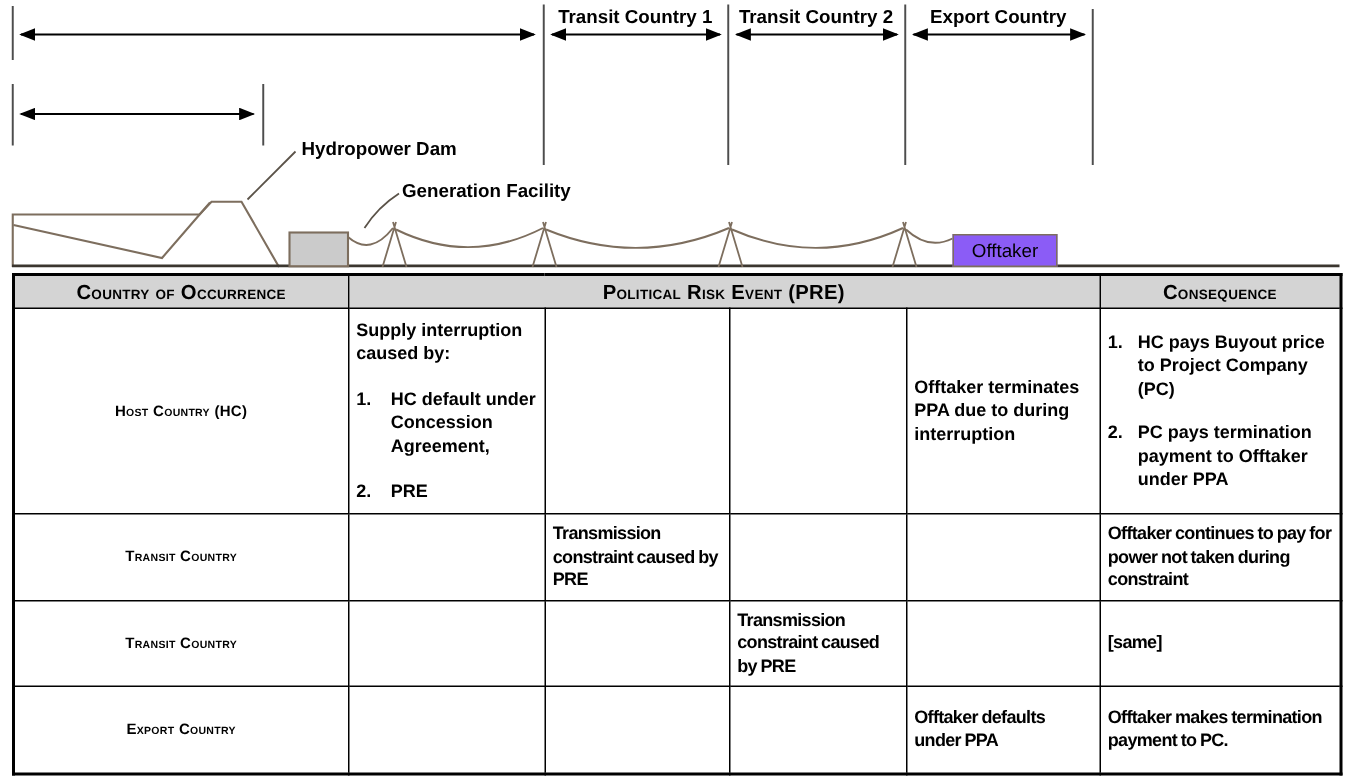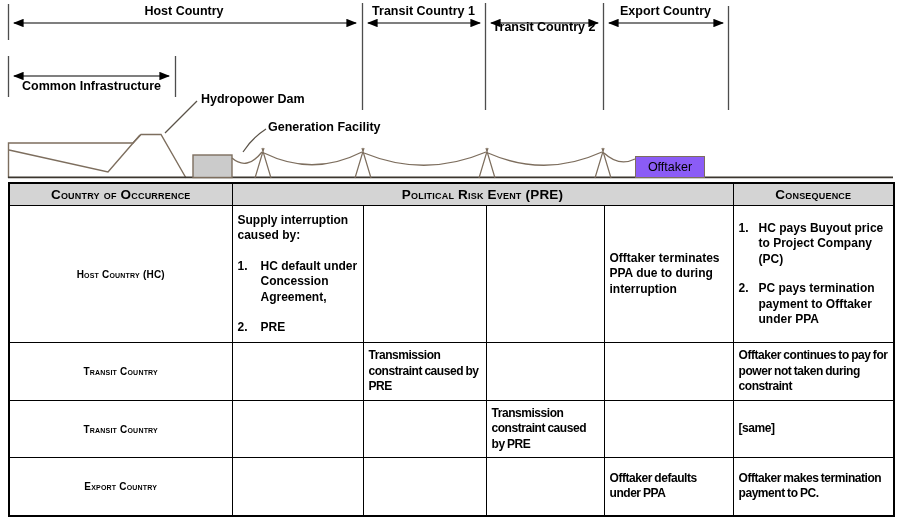--- a/index.html
+++ b/index.html
@@ -4,21 +4,21 @@
 <style>
   html,body{margin:0;padding:0;background:#ffffff;}
   body{width:900px;height:522px;font-family:"Liberation Sans",sans-serif;color:#000;}
   .scene{position:relative;width:900px;height:522px;overflow:hidden;background:#fff;}
   svg.diagram{position:absolute;left:0;top:0;}
 
   
   .toplabel{position:absolute;font-weight:bold;font-size:12.5px;line-height:14px;text-align:center;white-space:nowrap;}
   .lbl-host{left:8px;top:4px;width:352px;}
   .lbl-t1{left:362px;top:4px;width:123px;}
-  .lbl-t2{left:485px;top:20px;width:118px;}
+  .lbl-t2{left:485px;top:4px;width:118px;}
   .lbl-exp{left:603px;top:4px;width:125px;}
   .lbl-ci{left:8px;top:79px;width:167px;}
   .callout{position:absolute;font-weight:bold;font-size:12.5px;line-height:14px;white-space:nowrap;}
   .lbl-dam{left:201px;top:92px;}
   .lbl-gen{left:268px;top:120px;}
 
   .offtaker-box{position:absolute;left:635px;top:156px;width:68px;height:20px;background:#8b5cf6;
     border:1.5px solid #7d6e5e;font-size:12.5px;text-align:center;line-height:20px;}
 
   
@@ -78,25 +78,23 @@
     <g stroke="#7d6e5e" stroke-width="1.2" fill="none">
       <path d="M255 178 L264 148 M271 178 L262 148"></path>
       <path d="M355 178 L364 148 M371 178 L362 148"></path>
       <path d="M479 178 L488 148 M495 178 L486 148"></path>
       <path d="M595 178 L604 148 M611 178 L602 148"></path>
     </g>
 
     <path d="M232 158 Q247 171 262 152 M264 153 Q313 177 362 152 M364 153 Q425 178 486 152 M488 153 Q545 178 602 152 M604 153 Q619 167 635 159" stroke="#7d6e5e" stroke-width="1.3" fill="none"></path>
   </svg>
 
-  <div class="toplabel lbl-host">Host Country</div>
   <div class="toplabel lbl-t1">Transit Country 1</div>
   <div class="toplabel lbl-t2">Transit Country 2</div>
   <div class="toplabel lbl-exp">Export Country</div>
-  <div class="toplabel lbl-ci">Common Infrastructure</div>
 
   <div class="callout lbl-dam">Hydropower Dam</div>
   <div class="callout lbl-gen">Generation Facility</div>
 
   <div class="offtaker-box">
     <span>Offtaker</span>
   </div>
 
   <table class="risk">
     <colgroup>

